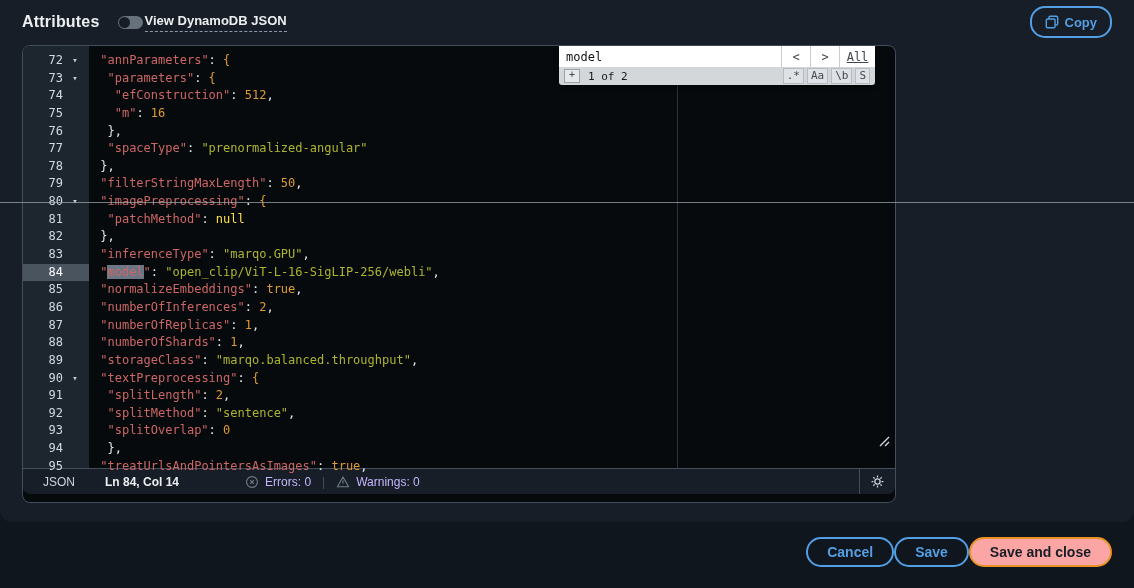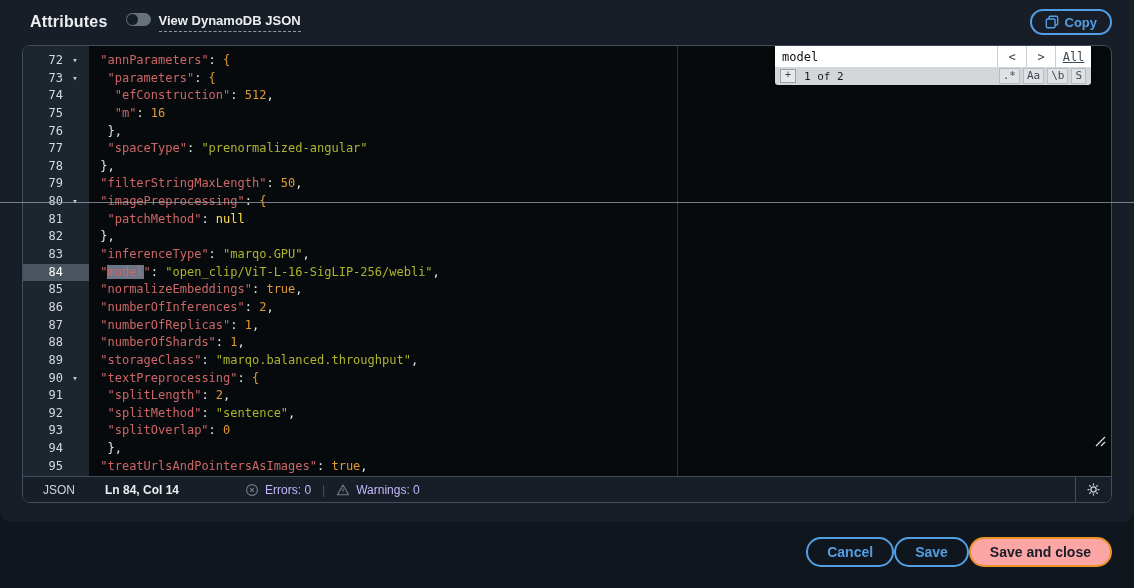--- a/index.html
+++ b/index.html
@@ -7,36 +7,36 @@
     width:1134px;height:588px;position:relative;overflow:hidden;
     background:#10161d;
     font-family:"Liberation Sans",sans-serif;
   }
   .card{
     position:absolute;left:0;top:0;width:1134px;height:522px;
     background:#171e27;border-radius:0 0 12px 12px;
   }
   
   .panel-header{
-    position:absolute;left:30px;top:7px;right:22px;height:30px;
+    position:absolute;left:22px;top:7px;right:22px;height:30px;
     display:flex;align-items:center;
   }
   .title{font-size:16px;font-weight:bold;color:#eceef0;letter-spacing:.2px;}
-  .toggle-wrap{margin-left:18px;display:flex;align-items:flex-start;gap:8px;cursor:pointer;}
+  .toggle-wrap{margin-left:18px;display:flex;align-items:center;gap:2px;cursor:pointer;}
   .toggle{width:25px;height:13px;border-radius:8px;background:#67717c;position:relative;flex:0 0 auto;}
   .toggle-knob{position:absolute;left:1px;top:1px;width:11px;height:11px;border-radius:50%;background:#161d26;}
   .toggle-label{font-size:13px;font-weight:bold;color:#eceef0;border-bottom:1px dashed #8d99a5;padding-bottom:3px;}
   .copy-btn{
-    margin-left:auto;height:26px;padding:0 13px;border:2px solid #539fe5;border-radius:15px;
+    margin-left:auto;height:32px;padding:0 13px;border:2px solid #539fe5;border-radius:15px;
     color:#539fe5;font-weight:bold;font-size:13px;display:flex;align-items:center;gap:6px;
     background:transparent;cursor:pointer;font-family:inherit;
   }
   
   .editor{
-    position:absolute;left:22px;top:45px;width:1090px;height:458px;
+    position:absolute;left:22px;top:45px;width:874px;height:458px;
     border:1px solid #424e5c;border-radius:8px;background:#070a0c;box-sizing:border-box;
   }
   .code-area{position:absolute;left:0;top:0;right:0;height:430px;overflow:hidden;border-radius:7px 7px 0 0;padding-top:6px;box-sizing:content-box;}
   .gutter-backdrop{position:absolute;left:0;top:0;width:66px;height:436px;background:#1d252f;z-index:0;}
   .print-margin{position:absolute;left:654px;top:0;width:1px;height:436px;background:#2a313b;z-index:0;}
   .code-lines{position:relative;z-index:1;}
   .code-line{display:flex;height:17.65px;line-height:17.65px;font-family:"DejaVu Sans Mono",monospace;font-size:12px;}
   .gutter-cell{flex:0 0 66px;display:flex;color:#d3dae0;}
   .gutter-num{width:40px;text-align:right;}
   .gutter-fold{width:24px;text-align:center;font-size:9px;color:#c7ced5;cursor:pointer;}
@@ -47,21 +47,21 @@
   .tk-num{color:#df9b35;}
   .tk-bool{color:#df9b35;}
   .tk-brace{color:#df9b35;}
   .tk-null{color:#fde047;}
   .tk-punct{color:#e5e8ea;}
   .tk-hl{background:#6b7687;}
   .match-rule{position:absolute;left:0;top:202px;width:1134px;height:1px;background:rgba(163,173,184,.7);z-index:40;pointer-events:none;}
   .resize-handle{position:absolute;right:5px;bottom:31px;z-index:2;cursor:nwse-resize;}
   
   .statusbar{
-    position:absolute;left:0;right:0;bottom:0;height:26px;border-top:1px solid #424e5c;
+    position:absolute;left:0;right:0;bottom:8px;height:26px;border-top:1px solid #424e5c;
     background:#171e27;border-radius:0 0 7px 7px;display:flex;align-items:center;
     font-size:12px;color:#ced4da;padding-left:20px;box-sizing:border-box;
   }
   .sb-cursor{margin-left:30px;font-weight:bold;color:#eceef0;}
   .sb-group{margin-left:66px;display:flex;align-items:center;gap:6px;color:#c4b5fd;}
   .sb-div{margin:0 11px;color:#424e5c;}
   .sb-gear{margin-left:auto;width:35px;height:100%;border-left:1px solid #424e5c;display:flex;align-items:center;justify-content:center;cursor:pointer;}
   
   .searchbox{
     position:absolute;top:0;right:20px;width:316px;z-index:30;

